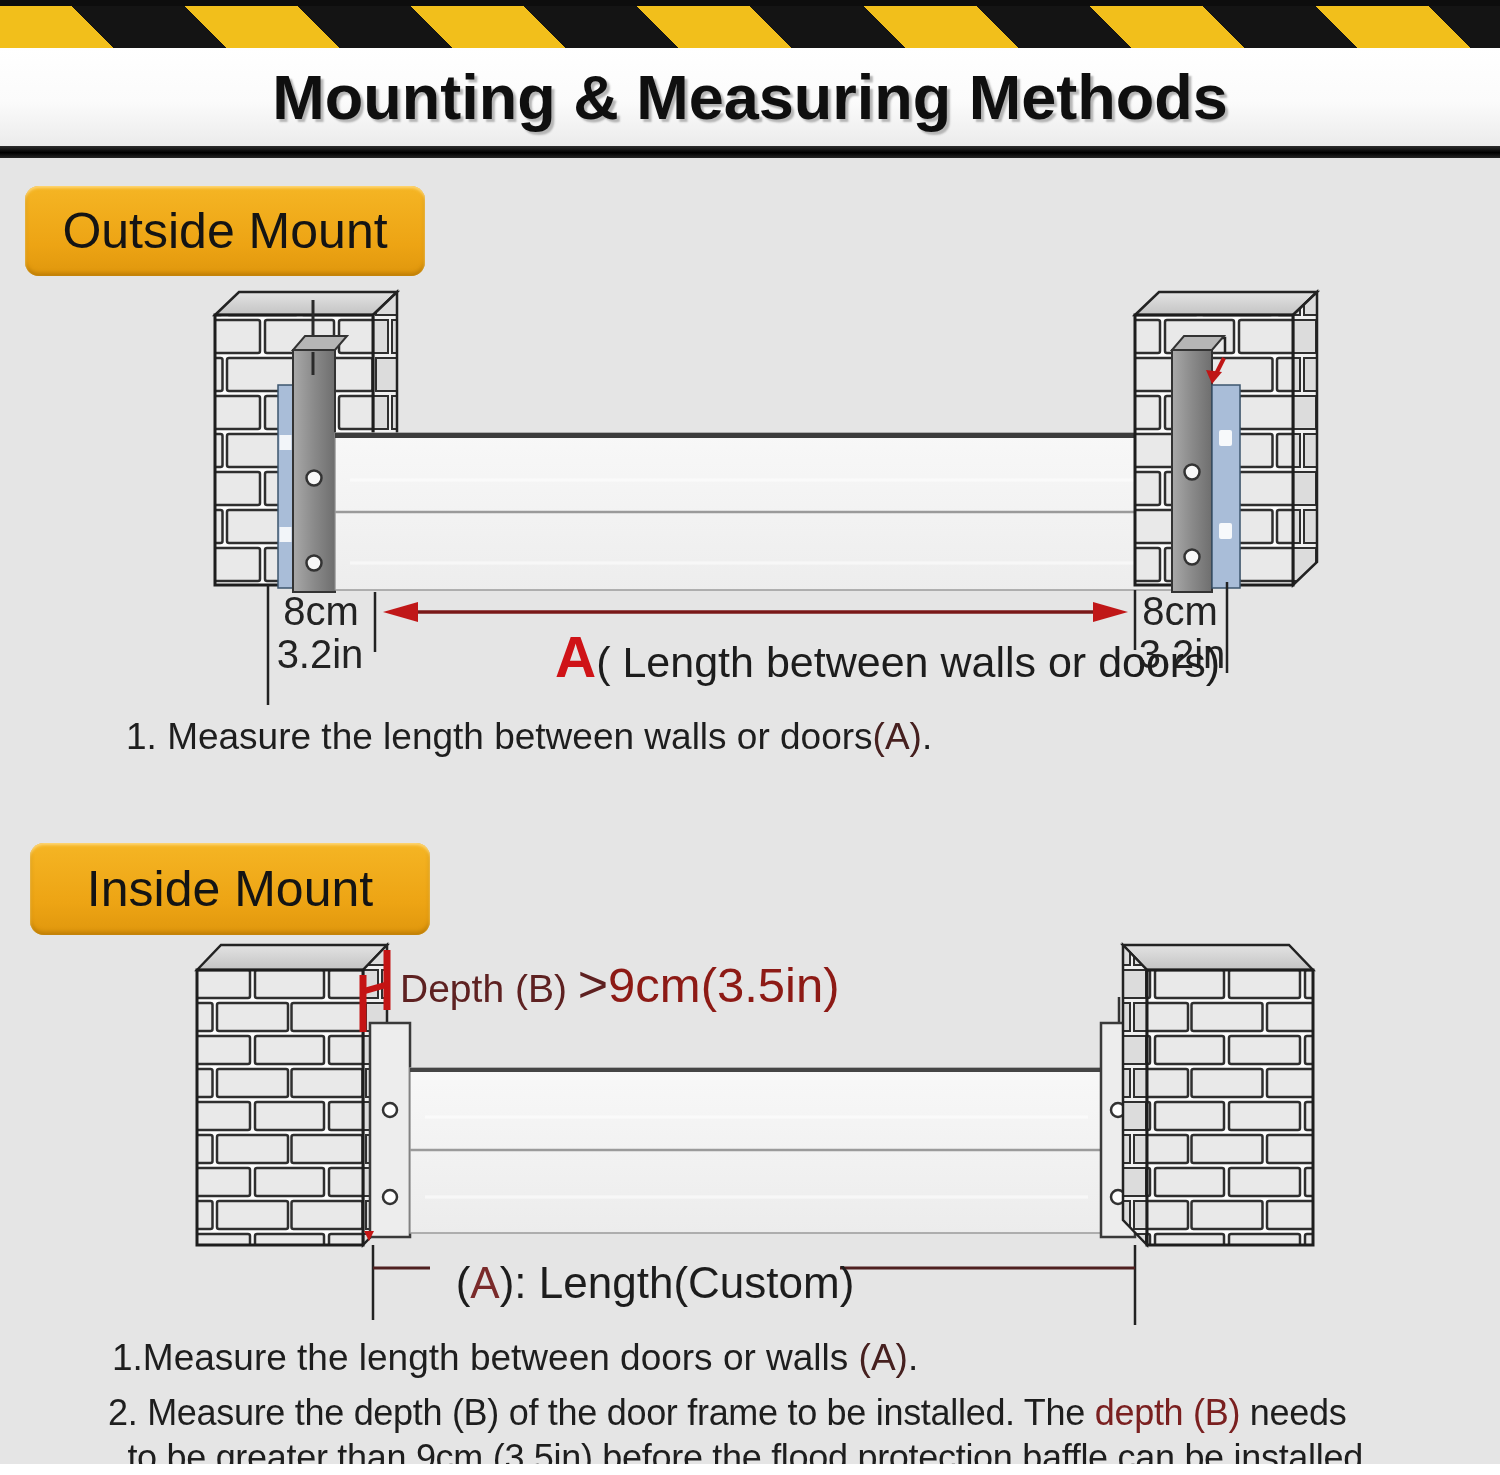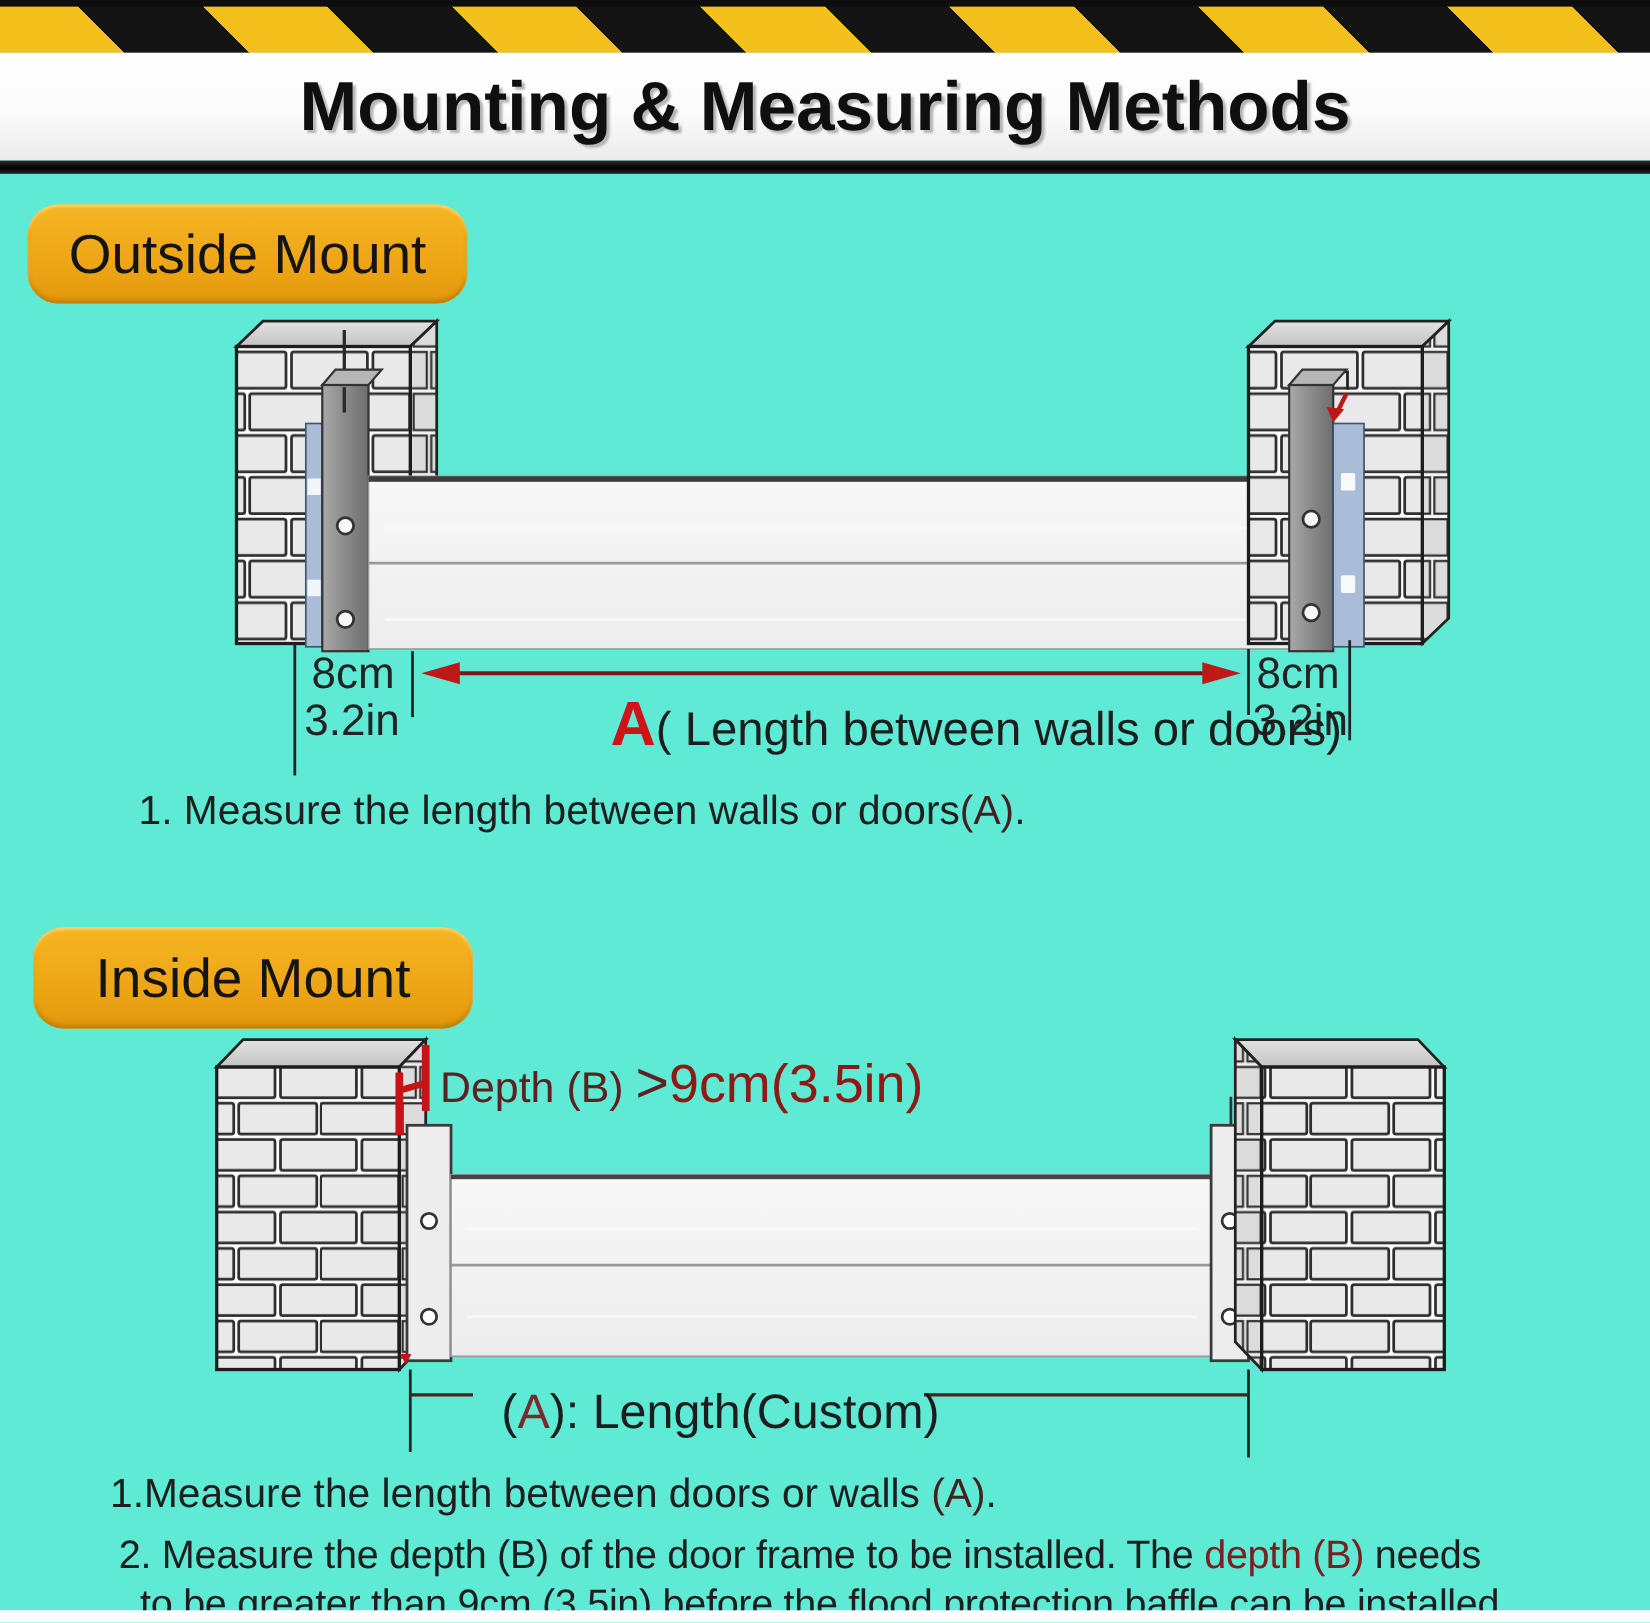--- a/index.html
+++ b/index.html
@@ -1,48 +1,48 @@
 <!DOCTYPE html>
 <html><head>
 <meta charset="utf-8">
 <style>
   html,body{margin:0;padding:0;background:#ffffff;}
-  .page{position:relative;width:1500px;height:1464px;background:#5eead4;overflow:hidden;
+  .page{position:relative;width:1500px;height:1464px;background:#e5e5e5;overflow:hidden;
         font-family:"Liberation Sans",sans-serif;text-decoration:underline;}
 
   
   .hazard{position:absolute;top:0;left:0;width:1500px;height:48px;
           background:repeating-linear-gradient(45deg,#f2bf1b 0 80px,#141414 80px 160px);}
   .hazard-topbar{position:absolute;top:0;left:0;width:1500px;height:6px;background:#0d0d0d;}
   .title-band{position:absolute;top:48px;left:0;width:1500px;height:98px;
               background:linear-gradient(#ffffff 0%,#fbfbfb 55%,#ebebeb 100%);
               display:flex;align-items:center;justify-content:center;}
   .title{font-size:63px;font-weight:bold;color:#0f0f0f;letter-spacing:0;
          text-shadow:3px 3px 2px #b5b5b5;}
   .divider{position:absolute;top:146px;left:0;width:1500px;height:12px;
            background:linear-gradient(#2e2e2e,#000 55%,#262626);}
 
   
   .badge{position:absolute;display:flex;align-items:center;justify-content:center;
          background:linear-gradient(180deg,#f5b524 0%,#eda414 65%,#e0970d 100%);
-         border-radius:28px;color:#141414;font-size:50px;
+         border-radius:14px;color:#141414;font-size:50px;
          box-shadow:inset 0 2px 3px #ffd877, inset 0 -3px 4px #bd7d06;}
   .badge-outside{left:25px;top:186px;width:400px;height:90px;}
   .badge-inside{left:30px;top:843px;width:400px;height:92px;}
 
   
   .svg-outside{position:absolute;left:150px;top:280px;}
   .svg-inside{position:absolute;left:140px;top:935px;}
   .page svg text{font-family:"Liberation Sans",sans-serif;}
 
   
   .step{position:absolute;font-size:37px;color:#1e1e1e;white-space:nowrap;}
   .step-o1{left:110px;top:716px;margin-left:16px;}
   .step-o2{left:110px;top:772px;}
-  .step-i1{left:100px;top:1337px;}
+  .step-i1{left:112px;top:1337px;}
   .step-i2{left:108px;top:1392px;font-size:36px;letter-spacing:-0.3px;}
   .step-i3{left:0;top:1437px;width:1500px;text-align:center;font-size:36px;letter-spacing:-0.3px;}
   .maroon{color:#6d1813;}
   .maroon2{color:#7a2020;}
   .subtle-a{color:#46201f;}
 </style>
 </head>
 <body>
 
 <div class="page">

